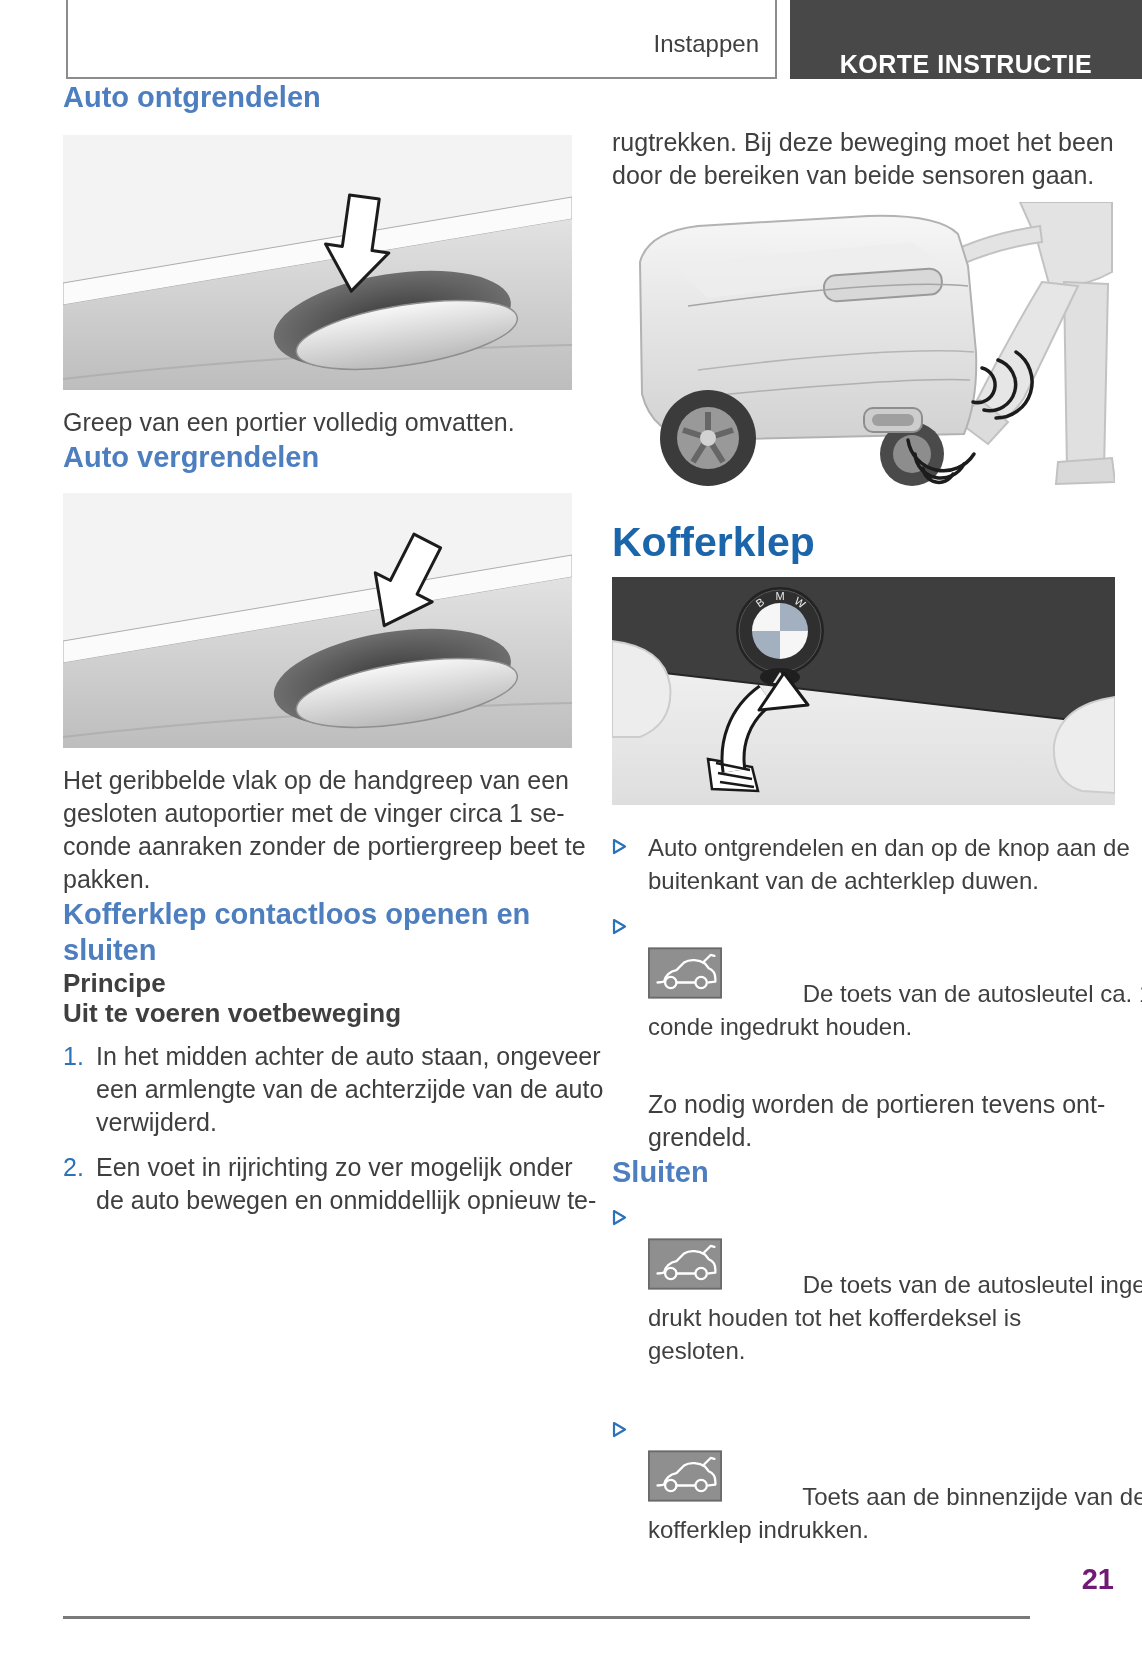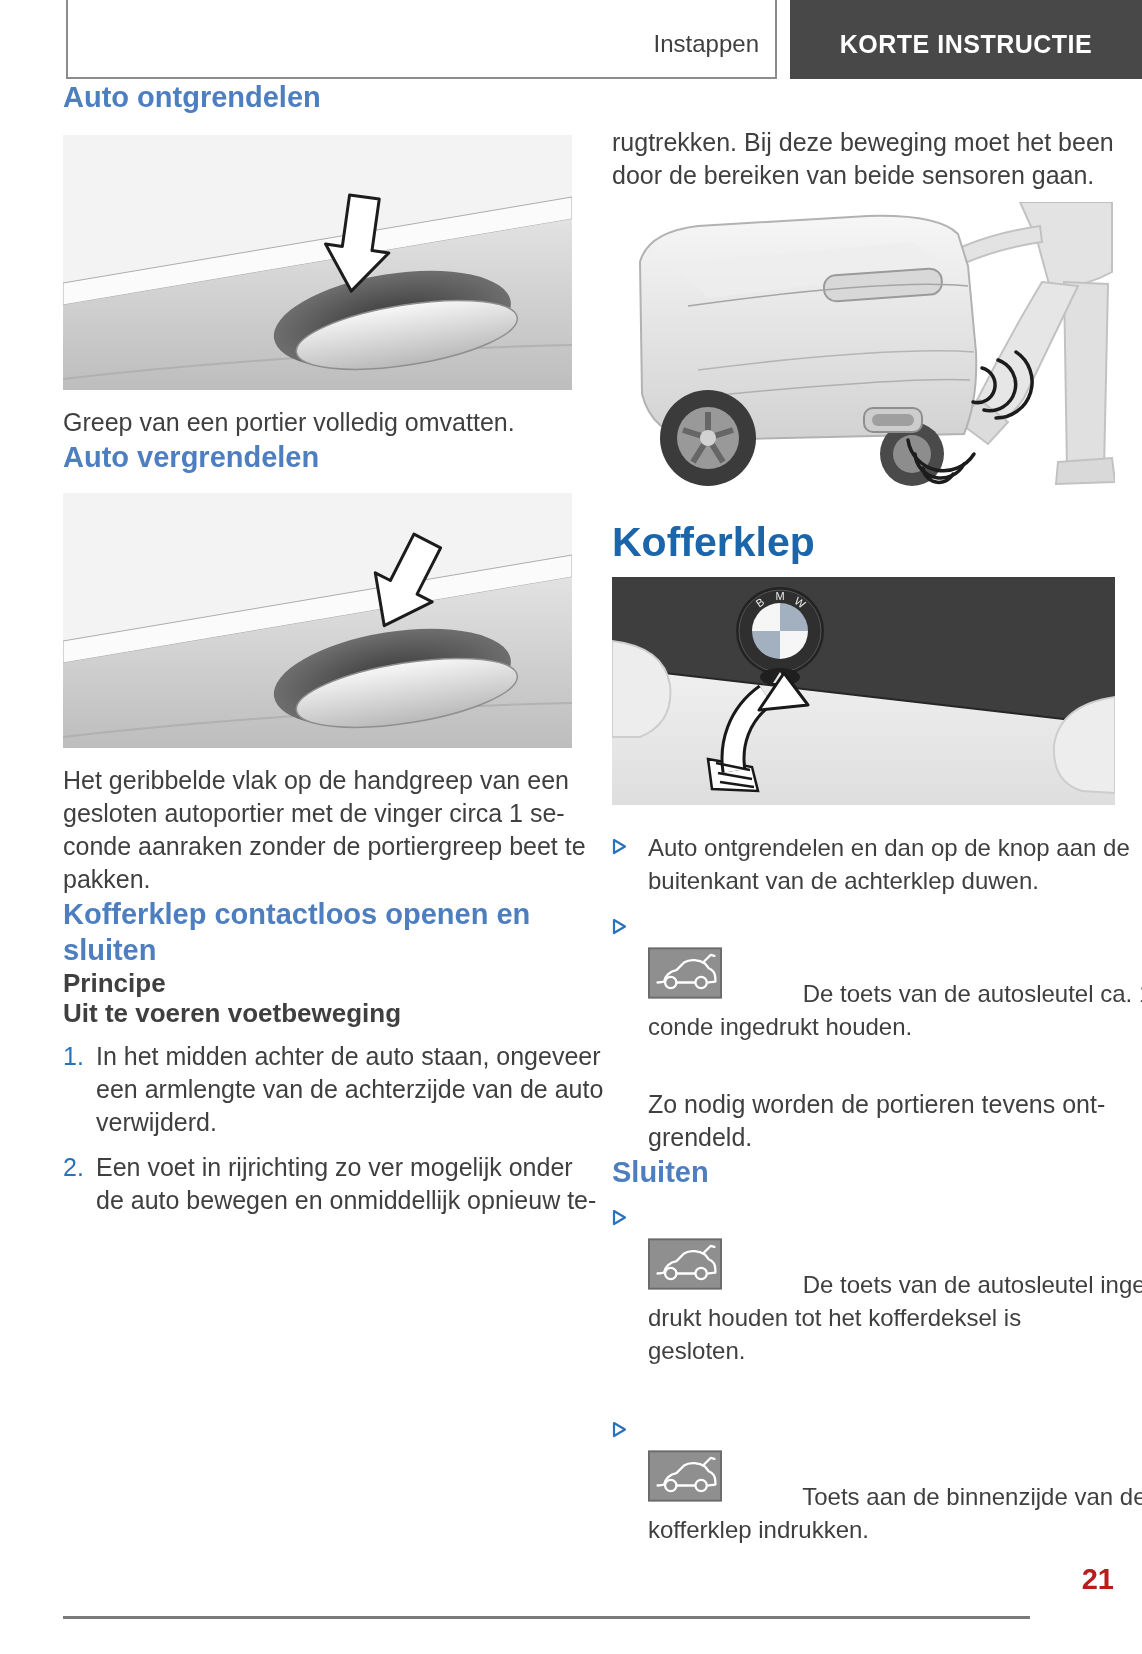--- a/index.html
+++ b/index.html
@@ -4,21 +4,21 @@
 <style>
   html,body{margin:0;padding:0;background:#ffffff;}
   .page{position:relative;width:1142px;height:1654px;background:#fff;overflow:hidden;
         font-family:"Liberation Sans", sans-serif;color:#3f3f3f;}
   
   .hdr-white{position:absolute;left:66px;top:-3px;width:711px;height:82px;box-sizing:border-box;
              border:2px solid #8c8c8c;border-top:none;background:#fff;
              display:flex;align-items:center;justify-content:flex-end;
              padding:14px 16px 0 0;font-size:24px;color:#3f3f3f;}
   .hdr-dark{position:absolute;left:790px;top:0;width:352px;height:79px;background:#484848;
-            display:flex;align-items:center;justify-content:center;padding-top:10px;box-sizing:border-box;
+            display:flex;align-items:flex-end;justify-content:center;padding-top:10px;box-sizing:border-box;
             color:#fff;font-weight:bold;font-size:25px;letter-spacing:.5px;}
   
   .col-left{position:absolute;left:63px;top:79px;width:509px;}
   .col-right{position:absolute;left:612px;top:79px;width:503px;}
   h1.chapter{margin:36px 0 11px 0;font-size:41px;line-height:38px;font-weight:bold;color:#1b66ab;}
   h2.section{margin:0;font-size:29px;line-height:36px;font-weight:bold;color:#4d7ebf;white-space:pre;}
   h3.sub{margin:0;font-size:26px;line-height:30px;font-weight:bold;color:#3f3f3f;}
   .body-text{font-size:25px;line-height:33px;color:#3f3f3f;white-space:pre;}
   .caption{margin-top:16px;}
   figure{margin:0;}
@@ -36,21 +36,21 @@
   .mt-fig4{margin-top:16px;} .mt-bullets{margin-top:26px;} .mt-sluiten{margin-top:34px;}
   .bullet{position:relative;padding-left:36px;margin-top:14px;}
   .bullet:first-child{margin-top:0;}
   .bullet .tri{position:absolute;left:0;top:7px;}
   .bullet .content{font-size:24px;line-height:33px;color:#3f3f3f;white-space:pre;}
   .icon-box{float:left;width:74px;height:52px;margin:3px 14px 6px 0;}
   .note{margin-top:12px;padding-left:36px;}
   
   .footer-line{position:absolute;left:63px;top:1616px;width:967px;height:3px;background:#7a7a7a;}
   .page-num{position:absolute;right:28px;top:1563px;width:80px;text-align:right;
-            font-size:29px;font-weight:bold;color:#b91c1c;}
+            font-size:29px;font-weight:bold;color:#701a75;}
 </style>
 </head>
 <body>
 
 <div class="page">
 
   <div class="hdr-white">
     <span>Instappen</span>
   </div>
   <div class="hdr-dark">

